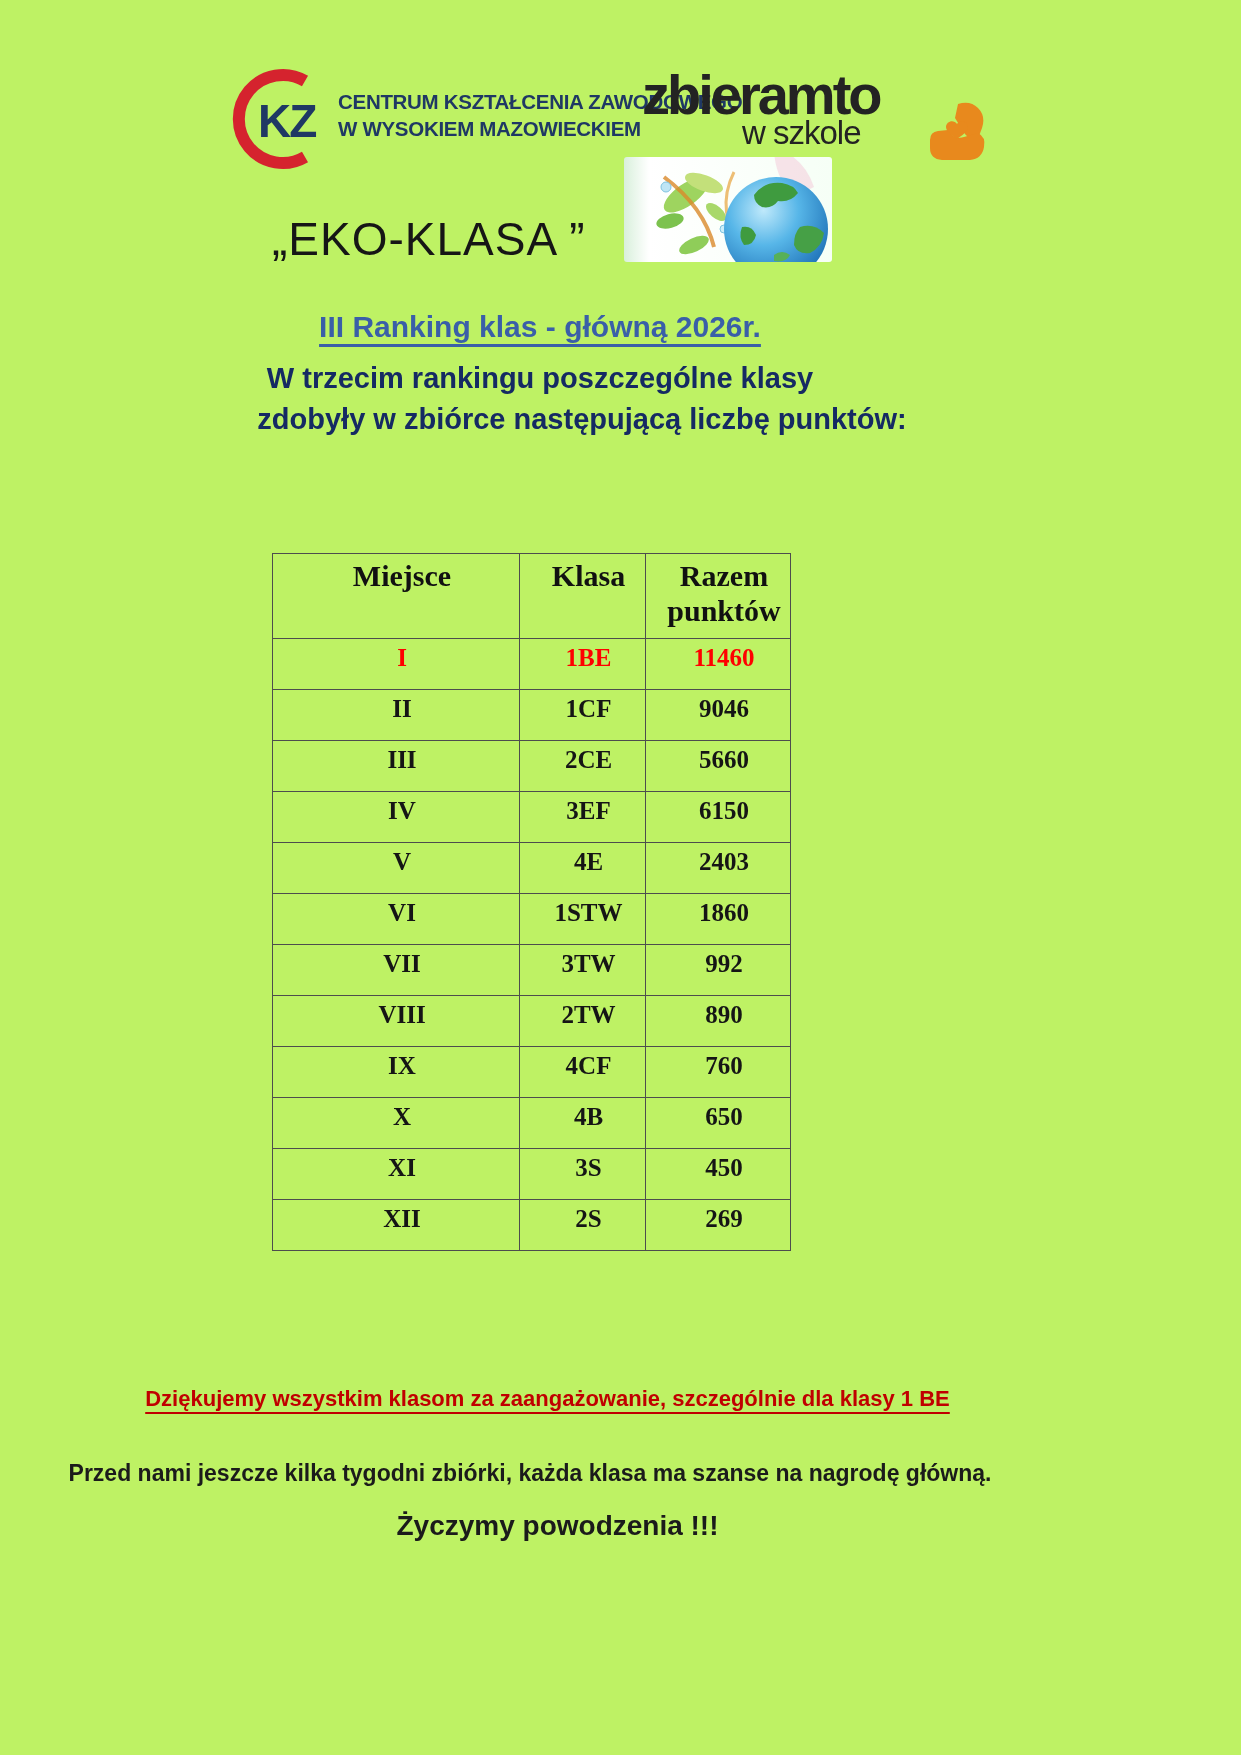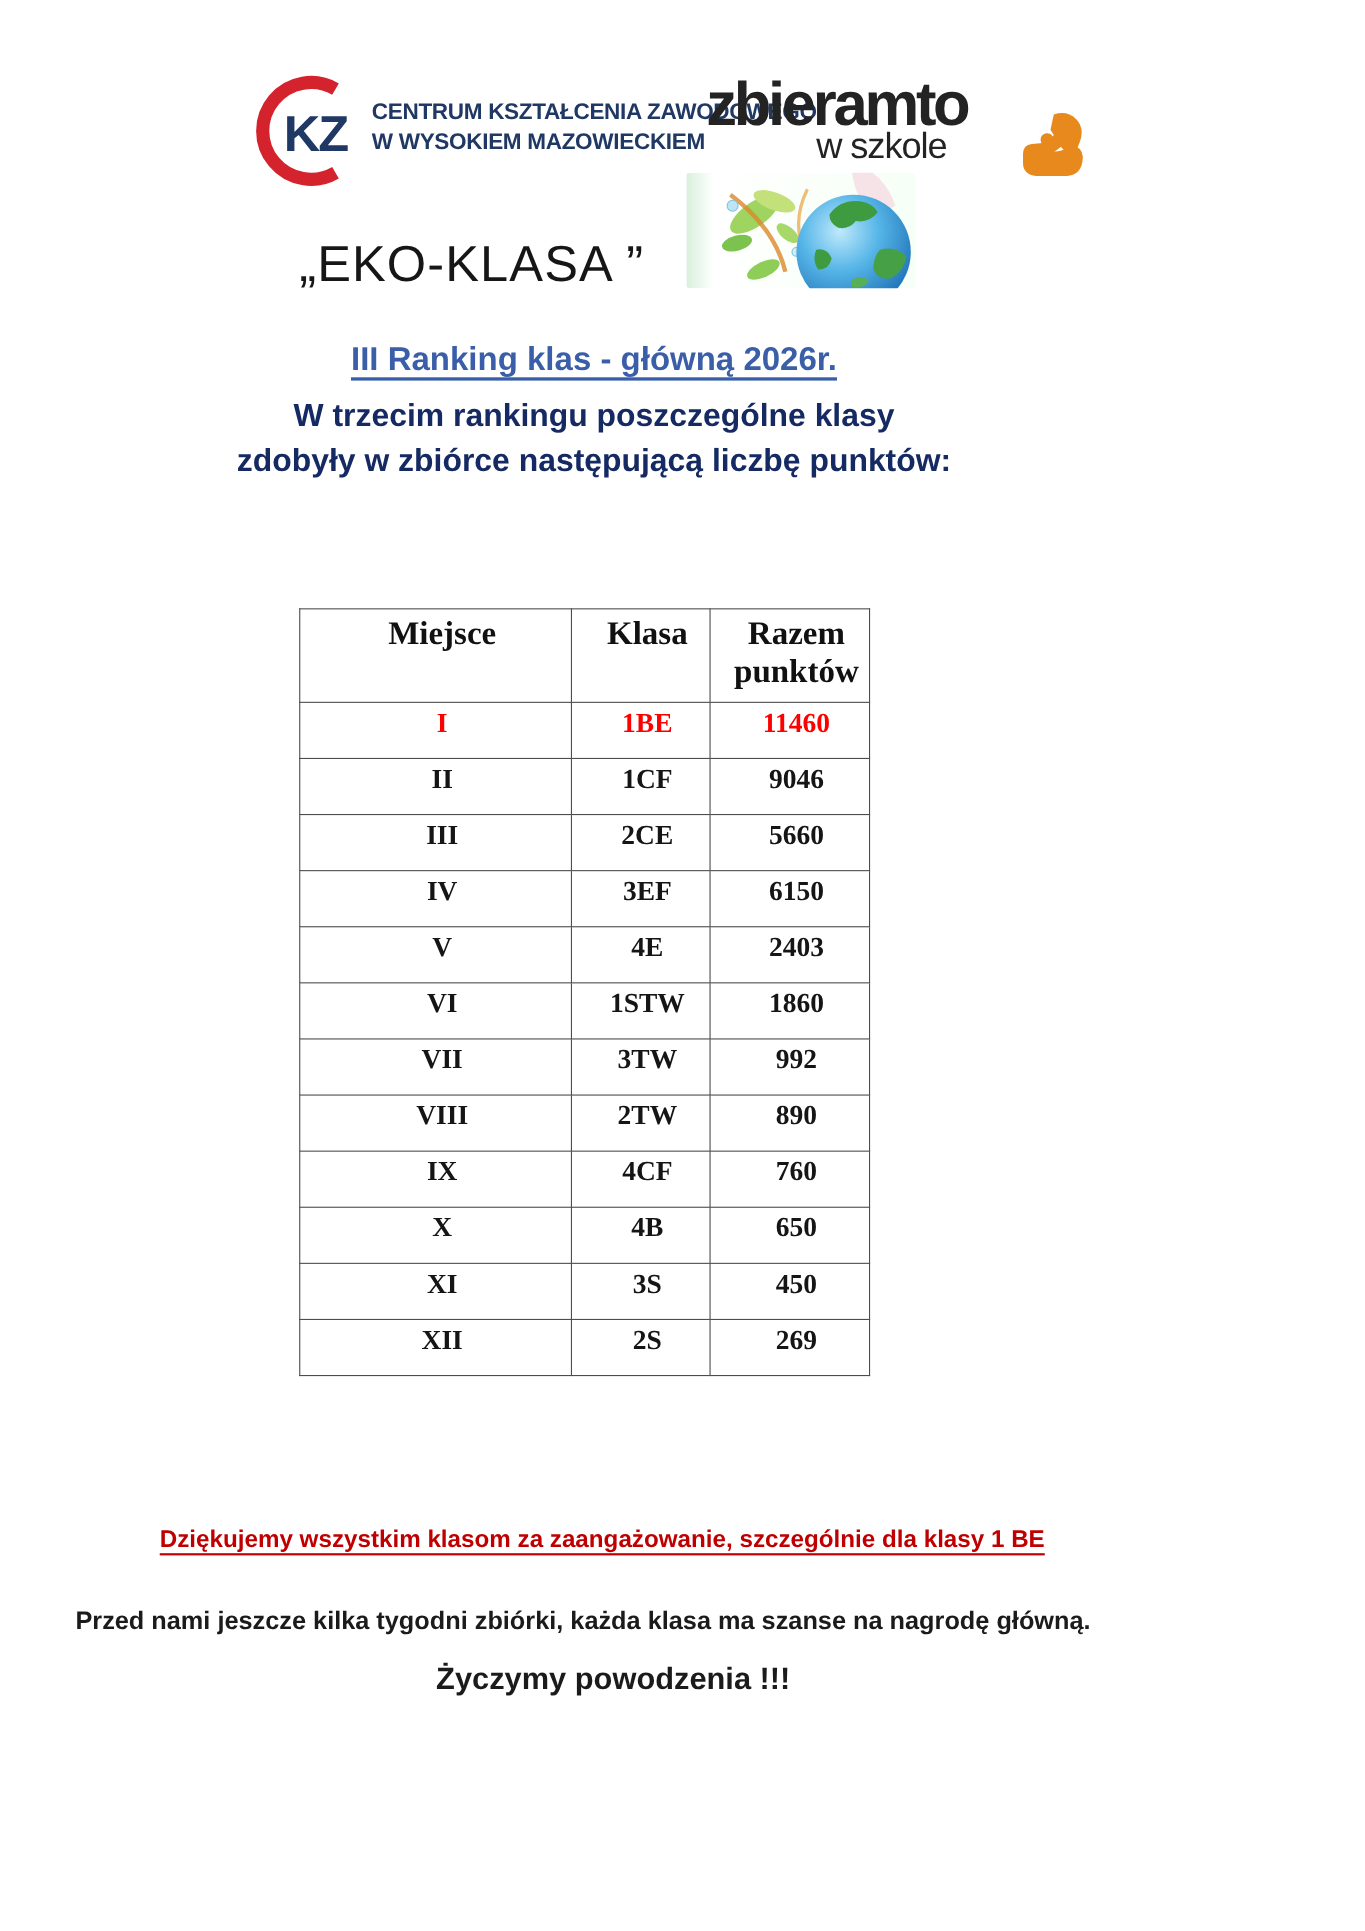--- a/index.html
+++ b/index.html
@@ -1,20 +1,20 @@
 <!DOCTYPE html>
 <html><head>
 <meta charset="utf-8">
 <style>
   html,body{margin:0;padding:0;background:#888;}
   .page{
     position:relative;
     width:1241px;height:1755px;
     margin:0 auto;
-    background:#ffffff;
+    background:#bef264;
     font-family:"Liberation Sans",sans-serif;
     overflow:hidden;
   }
   
   .ckz-logo{position:absolute;left:226px;top:68px;width:108px;height:102px;}
   .ckz-logo svg{position:absolute;left:0;top:0;}
   .ckz-initials{
     position:absolute;left:32px;top:26px;
     font-size:46px;font-weight:bold;letter-spacing:-2px;
     color:var(--navy);
@@ -43,21 +43,21 @@
     font-size:46px;color:#161616;letter-spacing:1px;
   }
   
   .center-col{position:absolute;left:0;width:1080px;text-align:center;}
   .rank-heading{
     top:310px;
     font-size:30px;font-weight:bold;color:var(--steel-blue);
     text-decoration:underline;text-underline-offset:7px;text-decoration-thickness:3px;
   }
   .rank-intro1{top:362px;font-size:29px;font-weight:bold;color:var(--dark-navy);}
-  .rank-intro2{top:403px;font-size:29px;font-weight:bold;color:var(--dark-navy);}
+  .rank-intro2{top:403px;font-size:29px;font-weight:bold;color:var(--dark-navy);padding-left:42px;}
   
   .rank-table{
     position:absolute;left:272px;top:553px;
     border-collapse:collapse;table-layout:fixed;
     font-family:"Liberation Serif",serif;
   }
   .rank-table td,.rank-table th{
     border:1px solid #4d4d4d;
     vertical-align:top;text-align:center;
     padding:5px 4px 0 16px;box-sizing:border-box;

